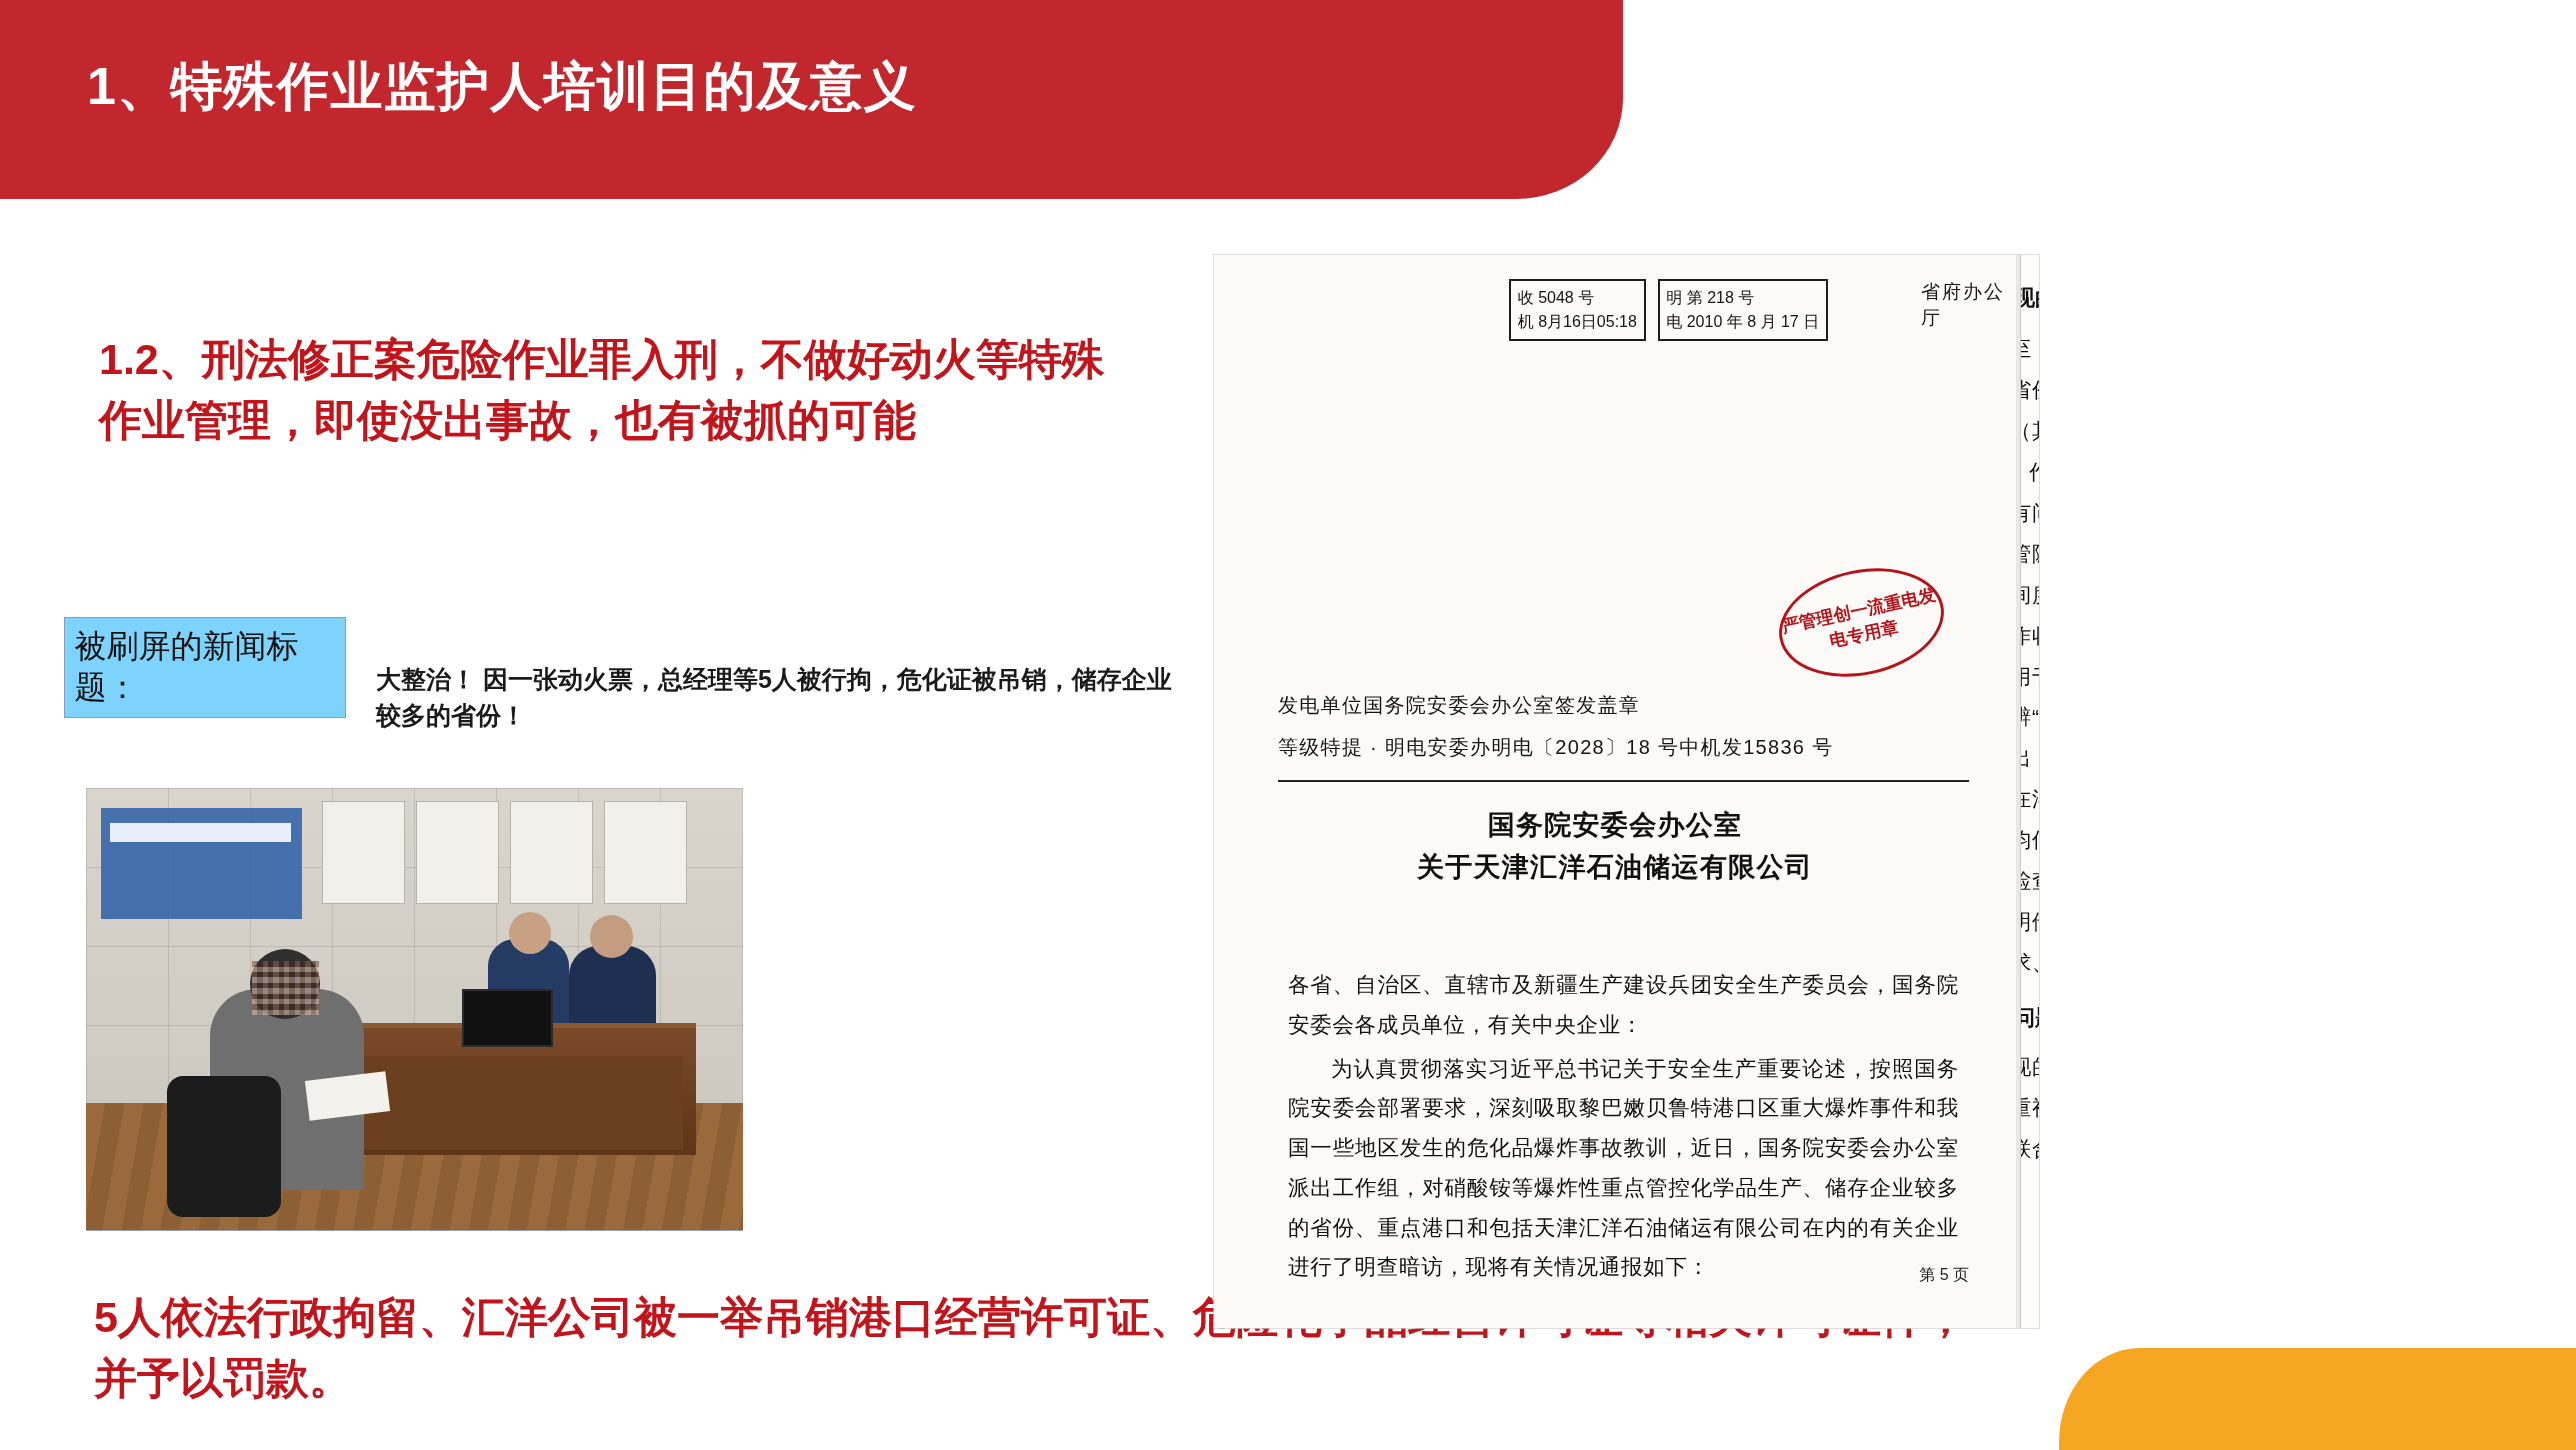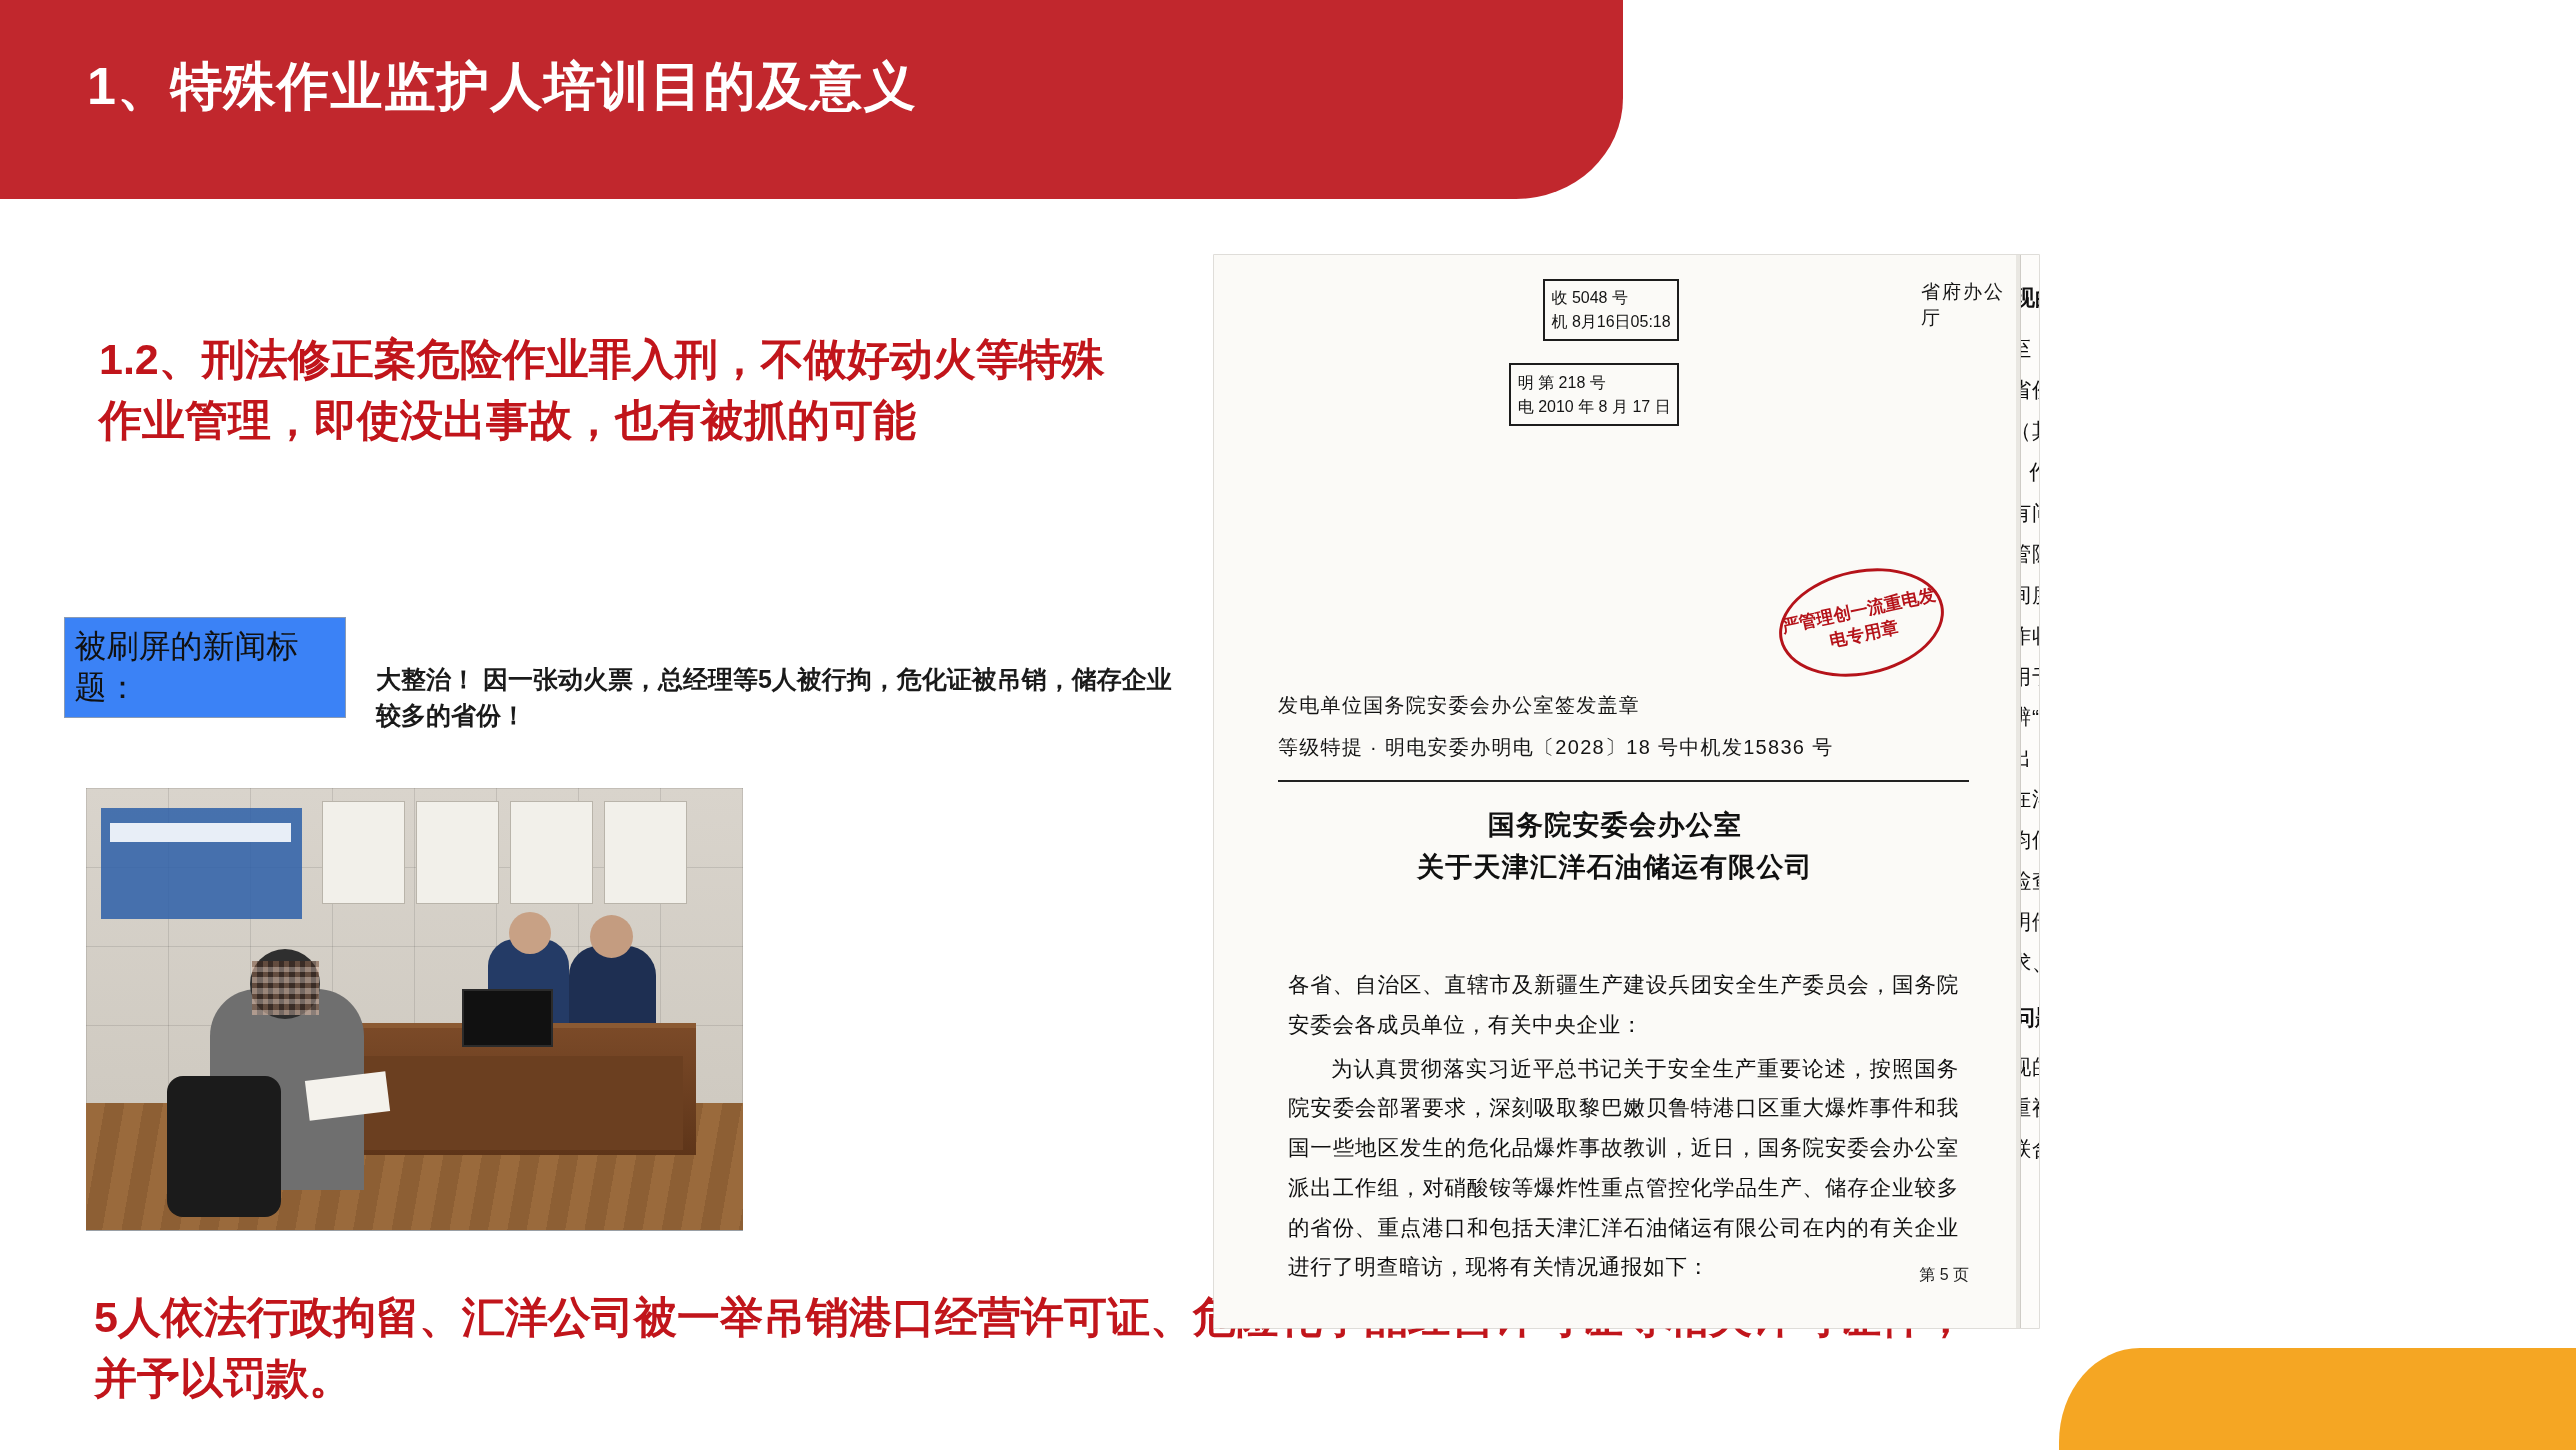--- a/index.html
+++ b/index.html
@@ -56,21 +56,21 @@
   }
 
   .news-label-box {
     position: absolute;
     left: 64px;
     top: 617px;
     width: 282px;
     height: 101px;
     border: 1.3px solid #8a9bb5;
     box-sizing: border-box;
-    background: #3b82f6;
+    background: #7dd3fc;
   }
   .news-label-text {
     position: absolute;
     left: 9.4px;
     top: 8px;
     width: 268px;
     font-size: 32px;
     color: #111111;
     line-height: 1.28;
   }
@@ -247,23 +247,22 @@
     left: 0; top: 0;
     width: 802px;
     height: 1073px;
     background: #fbfaf7;
   }
   .doc-stamp-row {
     position: absolute;
     left: 295px;
     top: 23.5px;
     display: flex;
-    gap: 22px;
-    align-items: flex-end;
-    flex-direction: column;
+    gap: 12px;
+    align-items: flex-start;
   }
   .stamp-box {
     border: 2px solid #1c1c1c;
     padding: 5.4px 6.7px;
     font-size: 16px;
     color: #141414;
     line-height: 1.5;
     background: #fbfaf7;
     white-space: nowrap;
   }

